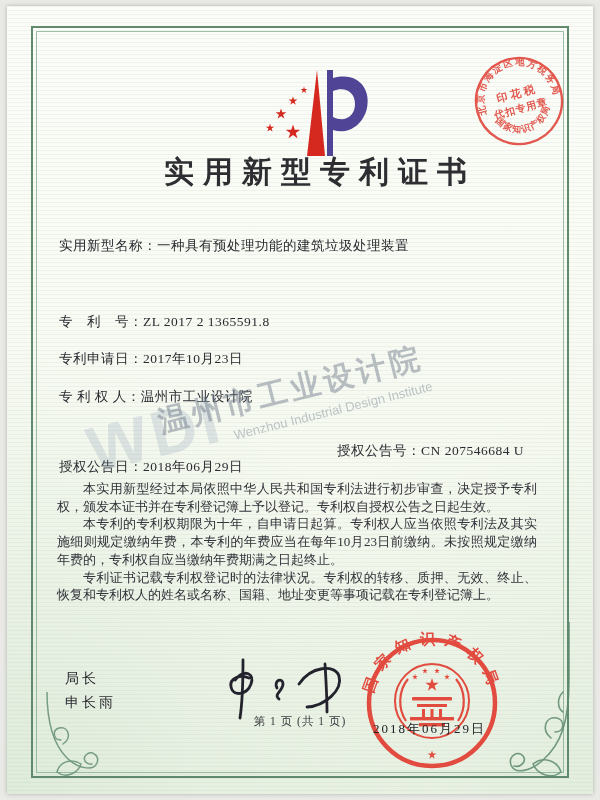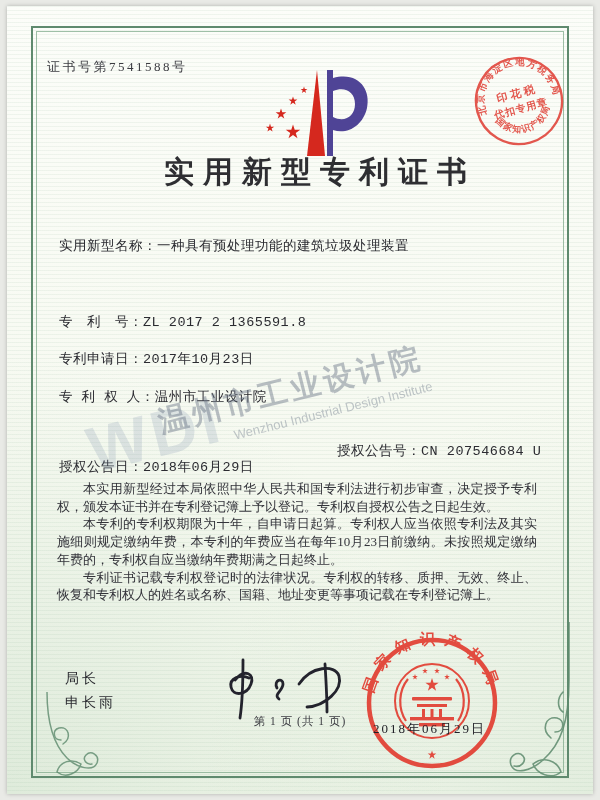--- a/index.html
+++ b/index.html
@@ -12,21 +12,21 @@
       radial-gradient(circle at 100% 100%,rgba(140,185,150,.14),transparent 40%),
       repeating-linear-gradient(180deg,rgba(125,170,138,.10) 0 1px,transparent 1px 4px),
       linear-gradient(180deg,#fcfdf9 0%,#f6f9f0 60%,#f1f6ea 100%);
     box-shadow:0 0 4px rgba(0,0,0,.25);
   }
   .frame{position:absolute;left:24px;top:20px;right:24px;bottom:16px;border:2px solid #5f8a6e;}
   .frame::before{content:"";position:absolute;inset:3px;border:1px solid rgba(127,169,139,.75);}
   .abs{position:absolute;}
   .cert-no{left:40px;top:52px;font-size:13px;letter-spacing:2.5px;color:#3c3c42;}
   .title{left:0;right:0;top:146px;text-align:center;font-size:30px;font-weight:700;letter-spacing:9px;color:#2e2e32;padding-left:40px;}
-  .row{left:52px;font-size:13.5px;letter-spacing:.5px;white-space:nowrap;font-family:Liberation Mono, monospace;}
+  .row{left:52px;font-size:13.5px;letter-spacing:.5px;white-space:nowrap;}
   .row .lbl{display:inline-block;}
   .addr-val{display:inline-block;vertical-align:top;white-space:normal;line-height:19px;max-width:420px;}
   .paras{left:50px;right:56px;top:474px;font-size:13px;line-height:17.7px;text-align:justify;color:#33333a;}
   .paras p{margin:0;text-indent:2em;}
   .sig-title{left:58px;top:664px;font-size:14px;letter-spacing:3px;}
   .sig-name{left:58px;top:688px;font-size:14px;letter-spacing:3px;}
   .footer{left:0;right:0;top:708px;text-align:center;font-size:11.5px;letter-spacing:1px;color:#3a3a40;}
   .wm{left:148px;top:348px;width:400px;transform:rotate(-14deg);pointer-events:none;z-index:4;}
   .wm-cn{font-size:30px;letter-spacing:4px;color:rgba(104,116,132,.45);font-weight:700;}
   .wm-en{font-size:13px;margin:2px 0 0 70px;color:rgba(110,122,138,.42);font-family:"Liberation Sans",sans-serif;}
@@ -69,21 +69,20 @@
     <svg class="abs fl" style="left:34px;top:686px" width="64" height="94" viewBox="0 0 64 94">
       <g stroke="#5d8a6d" stroke-width="1.5" fill="none" stroke-linecap="round" opacity=".8" transform="translate(64,0) scale(-1,1)">
         <path d="M58,0 C58,30 52,52 38,66 C28,76 12,80 8,71 C5,63 14,58 19,63 C23,67 19,73 13,72"></path>
         <path d="M42,52 C33,46 36,34 46,36 C53,38 52,48 44,48"></path>
         <path d="M24,72 C33,66 45,69 48,80 C39,87 27,81 24,72 Z"></path>
       </g>
     </svg>
 
     <div class="content">
 
-      <div class="abs cert-no">证书号第7541588号</div>
 
       <svg class="abs logo-svg" width="112" height="90" viewBox="0 0 112 90">
         <polygon points="58,2 48,88 66,88" fill="#d5281e"></polygon>
         <rect x="68" y="2" width="6" height="86" fill="#4f4496"></rect>
         <path d="M74,10 C100,3 112,22 108,40 C104,58 88,67 74,62 L74,49 C86,55 96,48 96,36 C96,24 86,18 74,23 Z" fill="#4f4496"></path>
         <g fill="#d5281e">
           <use href="#star" transform="translate(45 22) scale(3.6)"></use>
           <use href="#star" transform="translate(34 33) scale(4.6)"></use>
           <use href="#star" transform="translate(22 46) scale(5.6)"></use>
           <use href="#star" transform="translate(11 60) scale(4.4)"></use>

